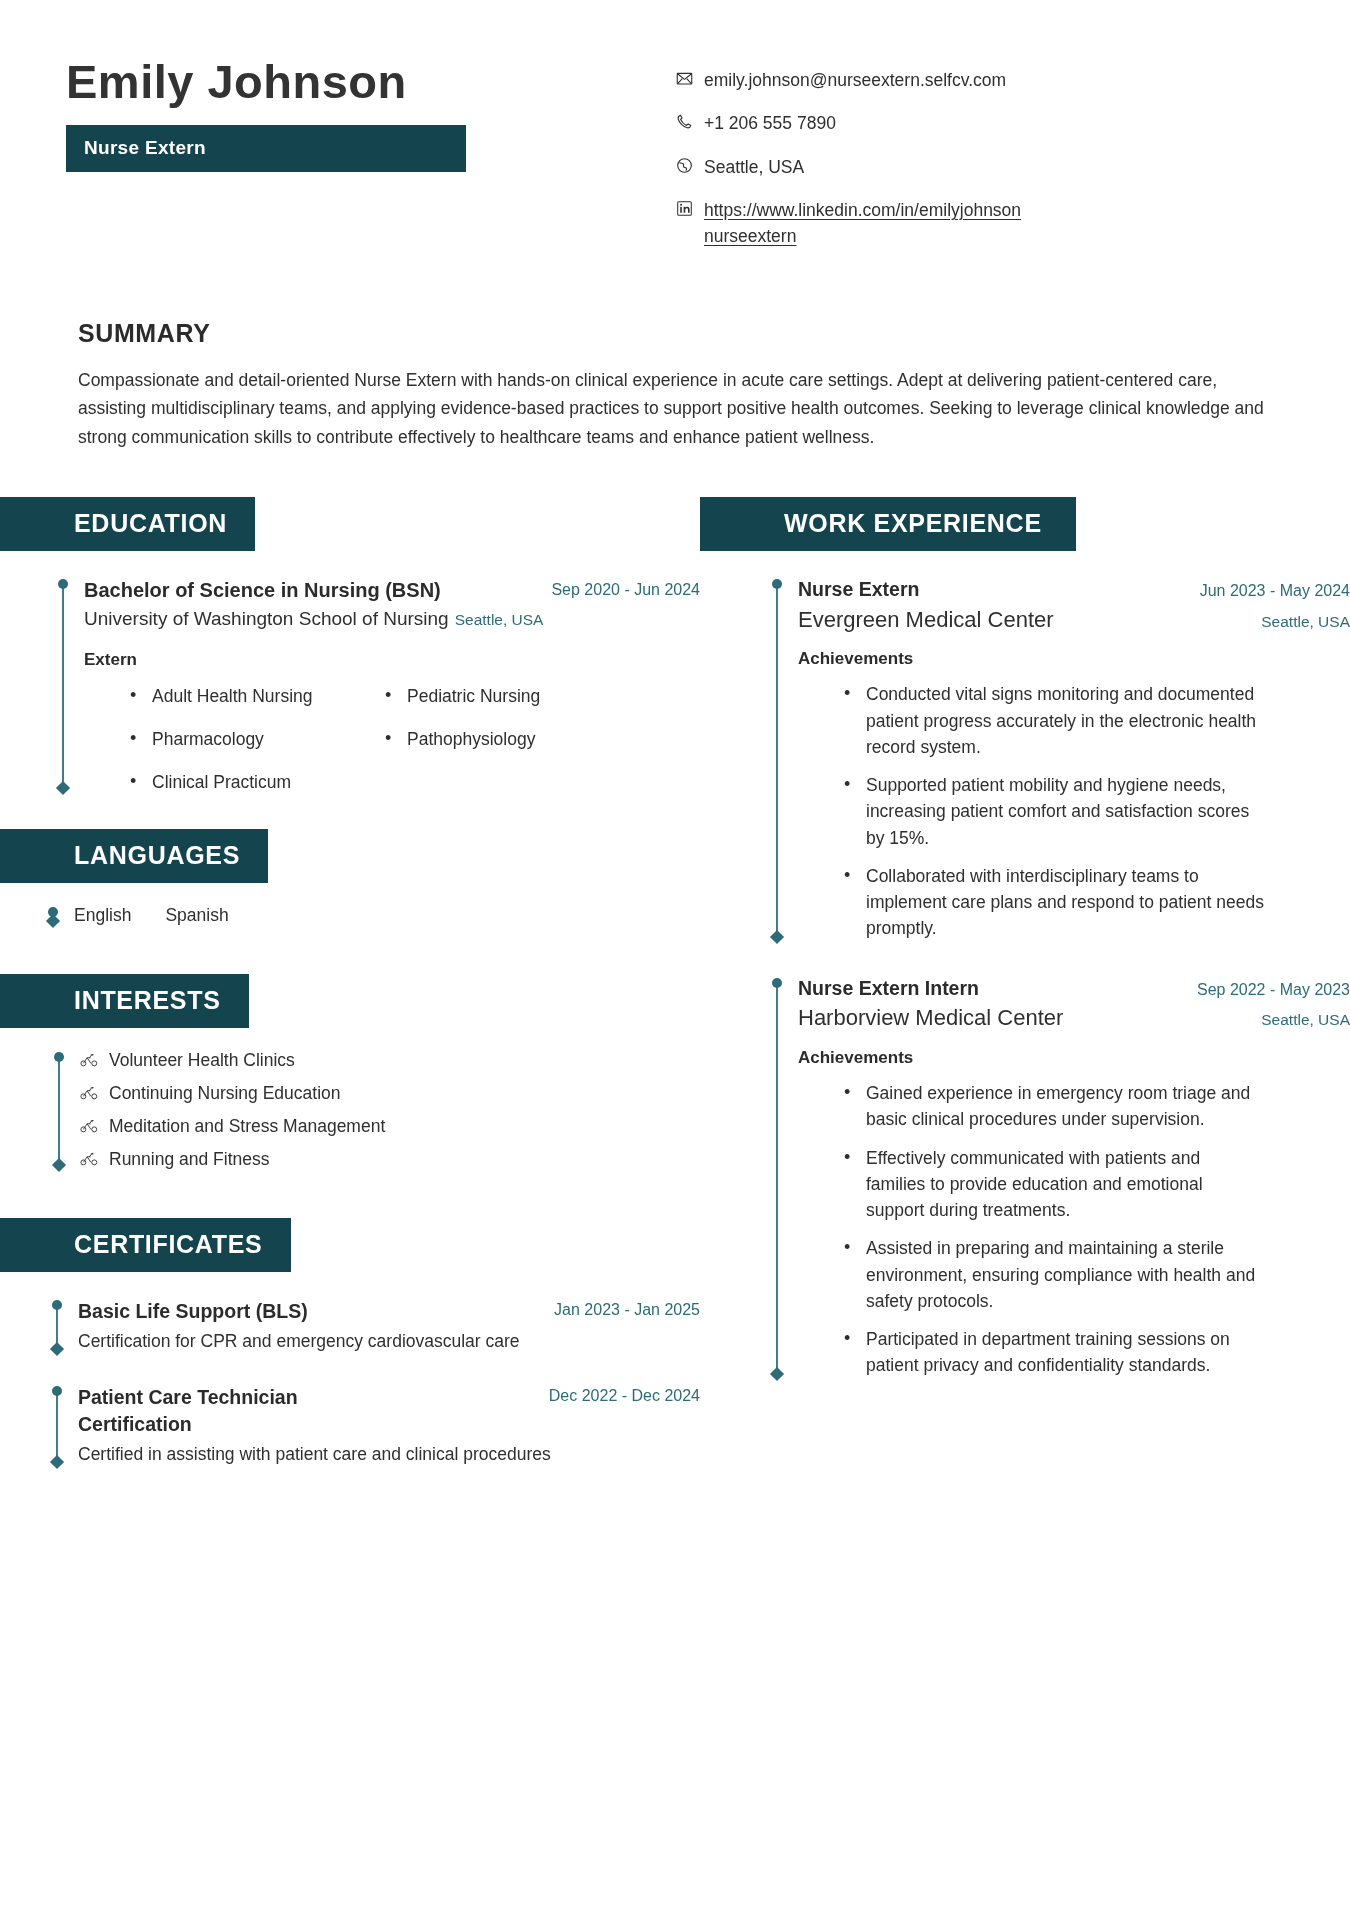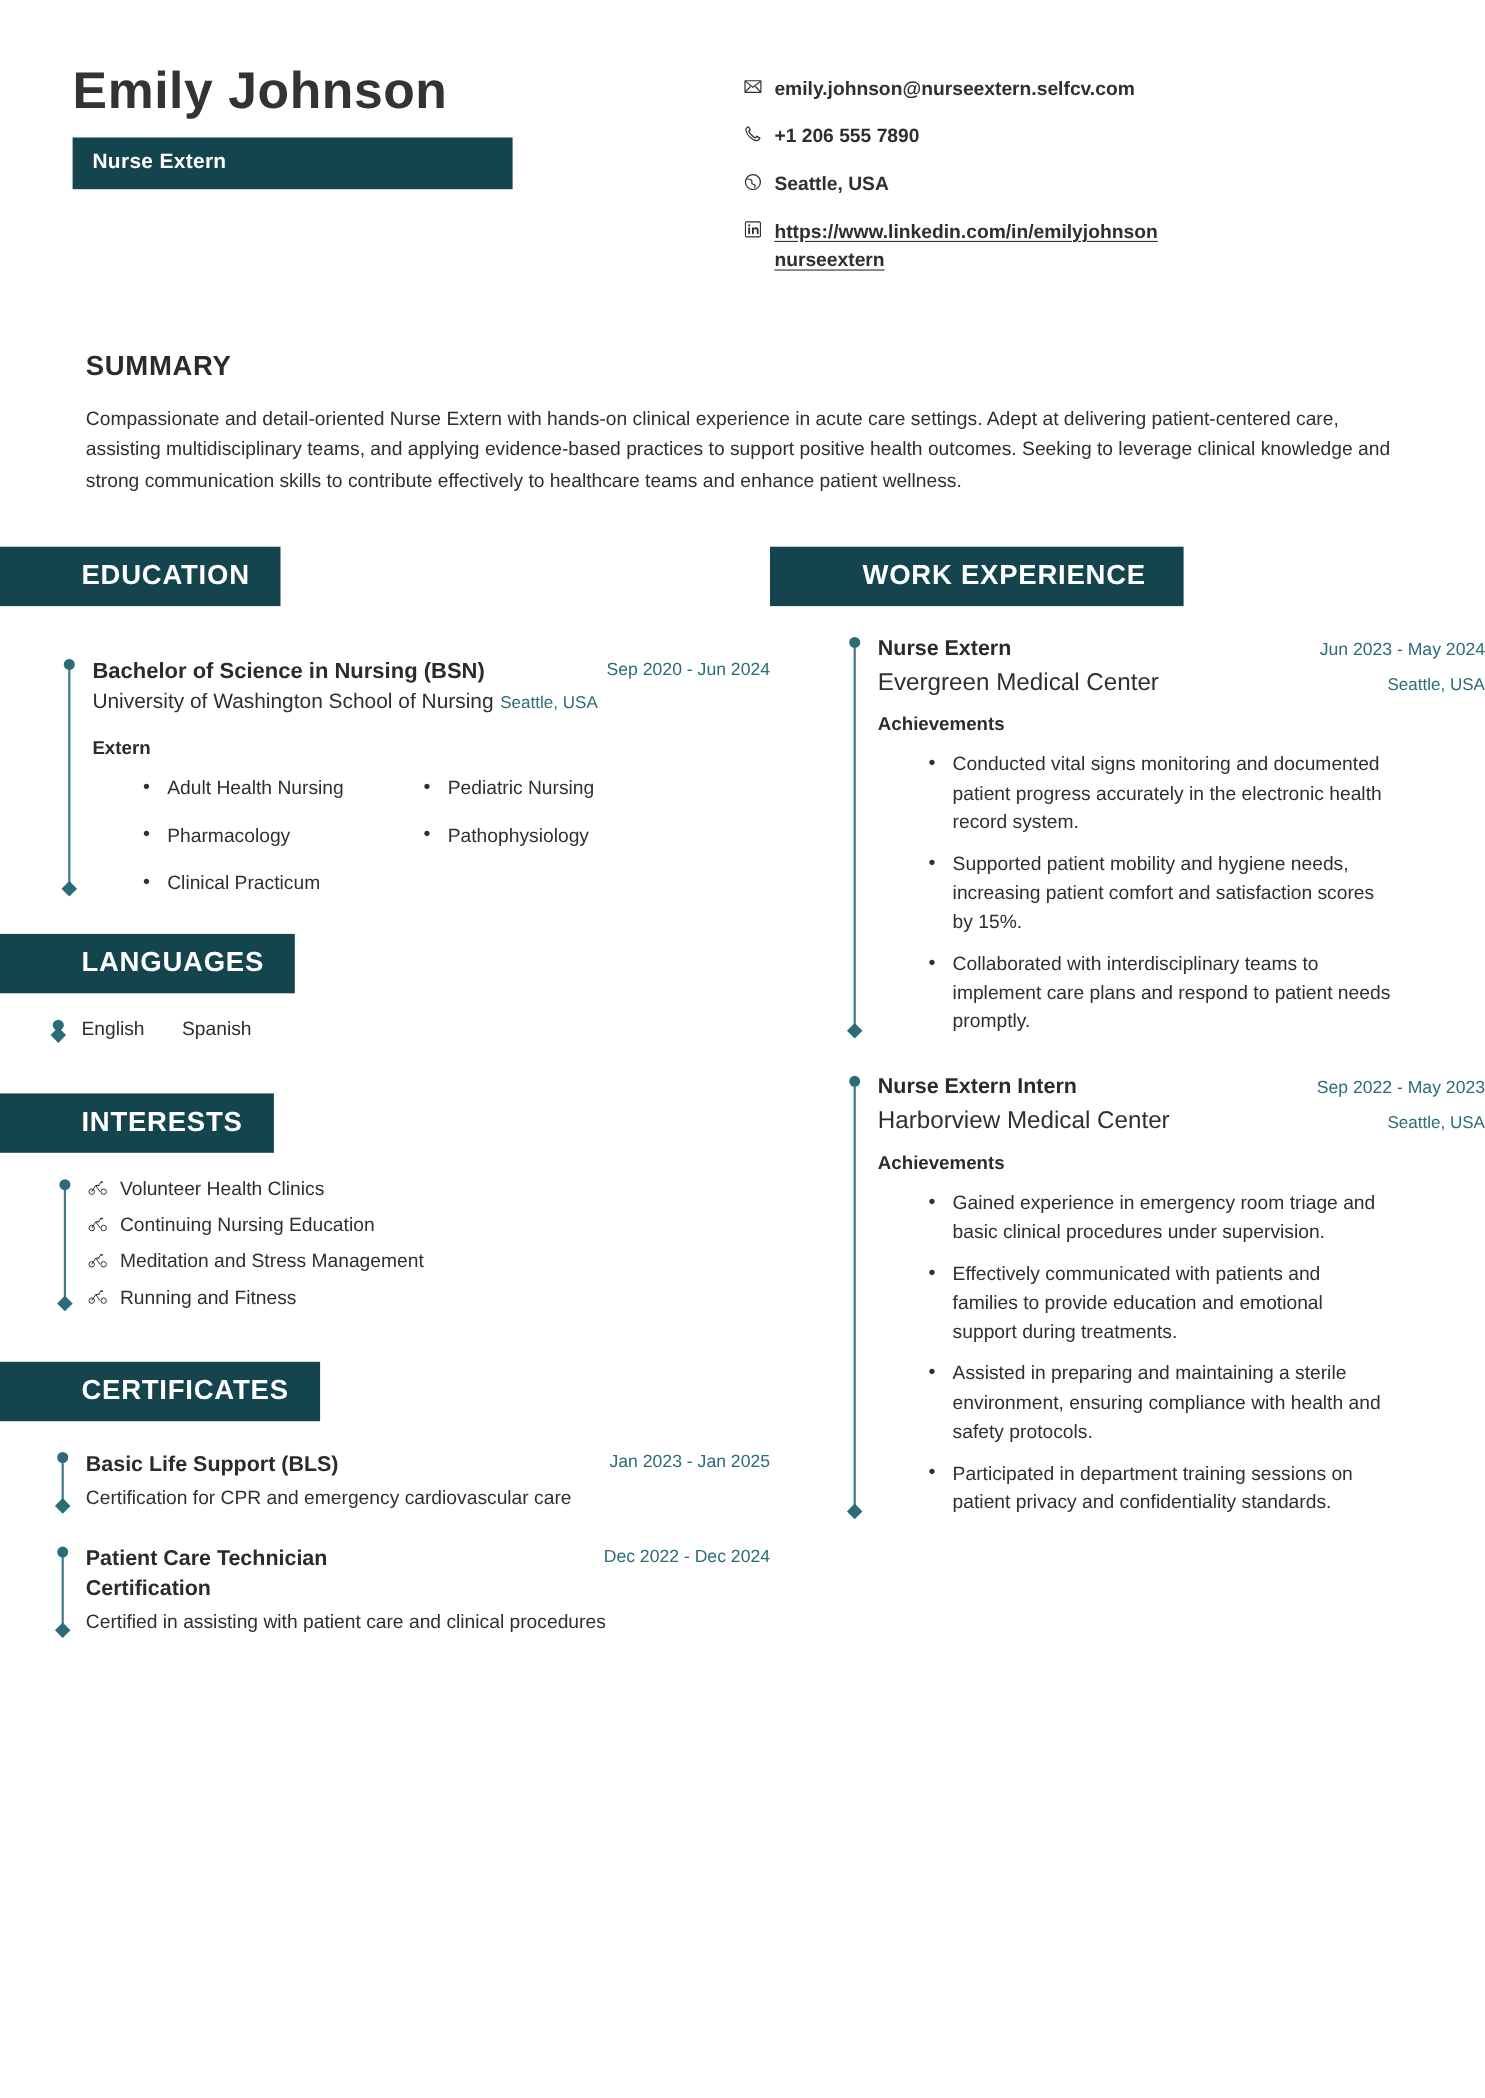--- a/index.html
+++ b/index.html
@@ -50,21 +50,20 @@
     padding-top: 20px;
     padding-left: 90px;
   }
   .contact-row {
     display: flex;
     align-items: flex-start;
     margin-bottom: 18px;
     font-size: 17.5px;
     color: #2f2f2f;
     line-height: 1.45;
-    font-weight: bold;
   }
   .contact-icon {
     flex: 0 0 28px;
     display: inline-flex;
     align-items: center;
     justify-content: flex-start;
     padding-top: 2px;
   }
   .contact-icon svg { display: block; }
   .contact-text { flex: 1; }
@@ -171,21 +170,21 @@
   .sub-label {
     font-size: 17px;
     font-weight: bold;
     color: #2b2b2b;
     margin-top: 14px;
   }
 
   
   .edu-block { padding: 26px 0 0 0; margin-left: 62px; }
   .edu-title-line {
-    display: flex; justify-content: space-between; align-items: flex-start; gap: 12px; margin-top: 20px;
+    display: flex; justify-content: space-between; align-items: flex-start; gap: 12px;
   }
   .edu-title {
     font-size: 20px; font-weight: bold; color: #2b2b2b;
     line-height: 1.35; max-width: 360px;
   }
   .edu-date {
     font-size: 16px; color: #2d6b78; white-space: nowrap; padding-top: 4px;
   }
   .edu-org-line { display: flex; align-items: baseline; gap: 6px; margin-top: 4px; }
   .edu-org { font-size: 19px; color: #2f2f2f; }

